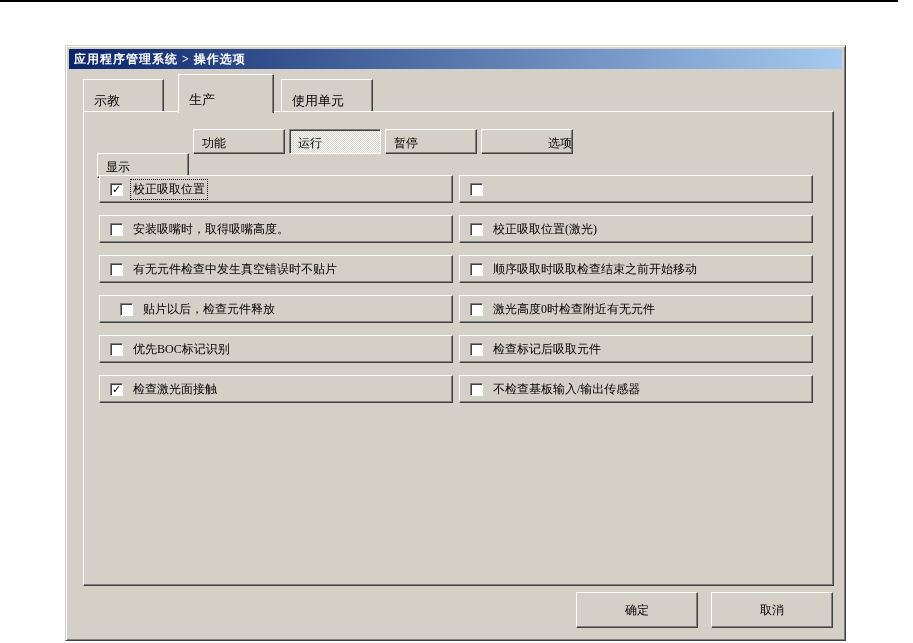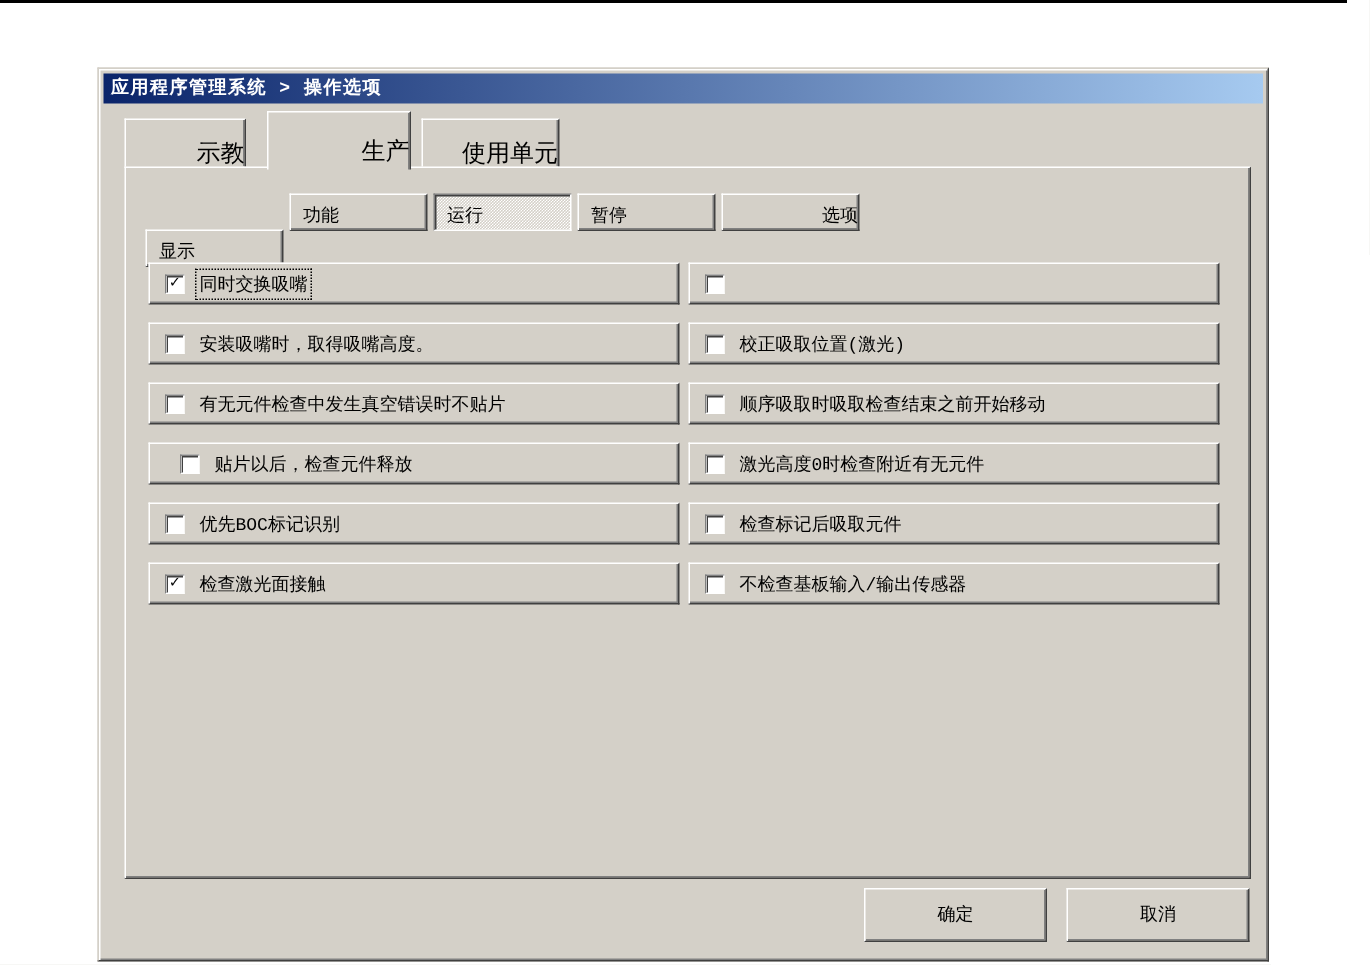--- a/index.html
+++ b/index.html
@@ -1,41 +1,40 @@
 <!DOCTYPE html>
 <html><head>
 <meta charset="utf-8">
 <style>
   * { margin:0; padding:0; box-sizing:border-box; }
   html,body { background:#fff; }
   .page {
     position:relative; width:913px; height:643px; background:#ffffff;
-    font-family:Liberation Mono, monospace; overflow:hidden;
+    font-family:Liberation Serif, serif; overflow:hidden;
   }
   .top-rule { position:absolute; left:0; top:0; width:898px; height:2px; background:#000; }
 
   .window {
     position:absolute; left:65px; top:45px; width:781px; height:596px;
     background:#d4d0c8;
     border:1px solid; border-color:#d4d0c8 #404040 #404040 #d4d0c8;
     box-shadow: inset 1px 1px 0 #ffffff, inset -1px -1px 0 #808080;
   }
   .titlebar {
     position:absolute; left:3px; top:3px; right:3px; height:20px;
     background:linear-gradient(to right,#0a246a,#a6caf0);
     color:#ffffff; font-size:12px; font-weight:bold; line-height:20px;
     padding-left:5px; letter-spacing:1px;
   }
 
   .tab {
-    position:absolute; background:#d4d0c8; font-size:16px; color:#000;
+    position:absolute; background:#d4d0c8; font-size:13px; color:#000;
     border:1px solid; border-color:#ffffff #404040 #d4d0c8 #ffffff;
     box-shadow: inset -1px 0 0 #808080;
     padding-left:10px;
-    text-align:right;
   }
   .tab.plain { top:33px; height:33px; padding-top:12px; }
   .tab.active { top:28px; height:39px; padding-top:16px; z-index:3; border-bottom:none; box-shadow: inset -1px 0 0 #808080; }
 
   .panel {
     position:absolute; left:17px; top:65px; width:751px; height:475px;
     background:#d4d0c8; z-index:2;
     border:1px solid; border-color:#ffffff #404040 #404040 #ffffff;
     box-shadow: inset -1px -1px 0 #808080;
   }
@@ -98,21 +97,21 @@
     <div class="panel">
 
       <div class="subtab" style="left:13px;margin-top:24px;"><span>显示</span></div>
       <div class="subtab" style="left:109px;"><span>功能</span></div>
       <div class="subtab active" style="left:205px;"><span>运行</span></div>
       <div class="subtab" style="left:301px;"><span>暂停</span></div>
       <div class="subtab" style="left:397px;text-align:right;"><span>选项</span></div>
 
       <div class="opt" style="left:15px;top:63px;">
         <span class="cb">✓</span>
-        <span class="lbl focused">同时交换吸嘴</span>
+        <span class="lbl focused">校正吸取位置</span>
       </div>
       <div class="opt" style="left:15px;top:103px;">
         <span class="cb"></span>
         <span class="lbl">安装吸嘴时，取得吸嘴高度。</span>
       </div>
       <div class="opt" style="left:15px;top:143px;">
         <span class="cb"></span>
         <span class="lbl">有无元件检查中发生真空错误时不贴片</span>
       </div>
       <div class="opt" style="left:15px;top:183px;padding-left:20px;">

